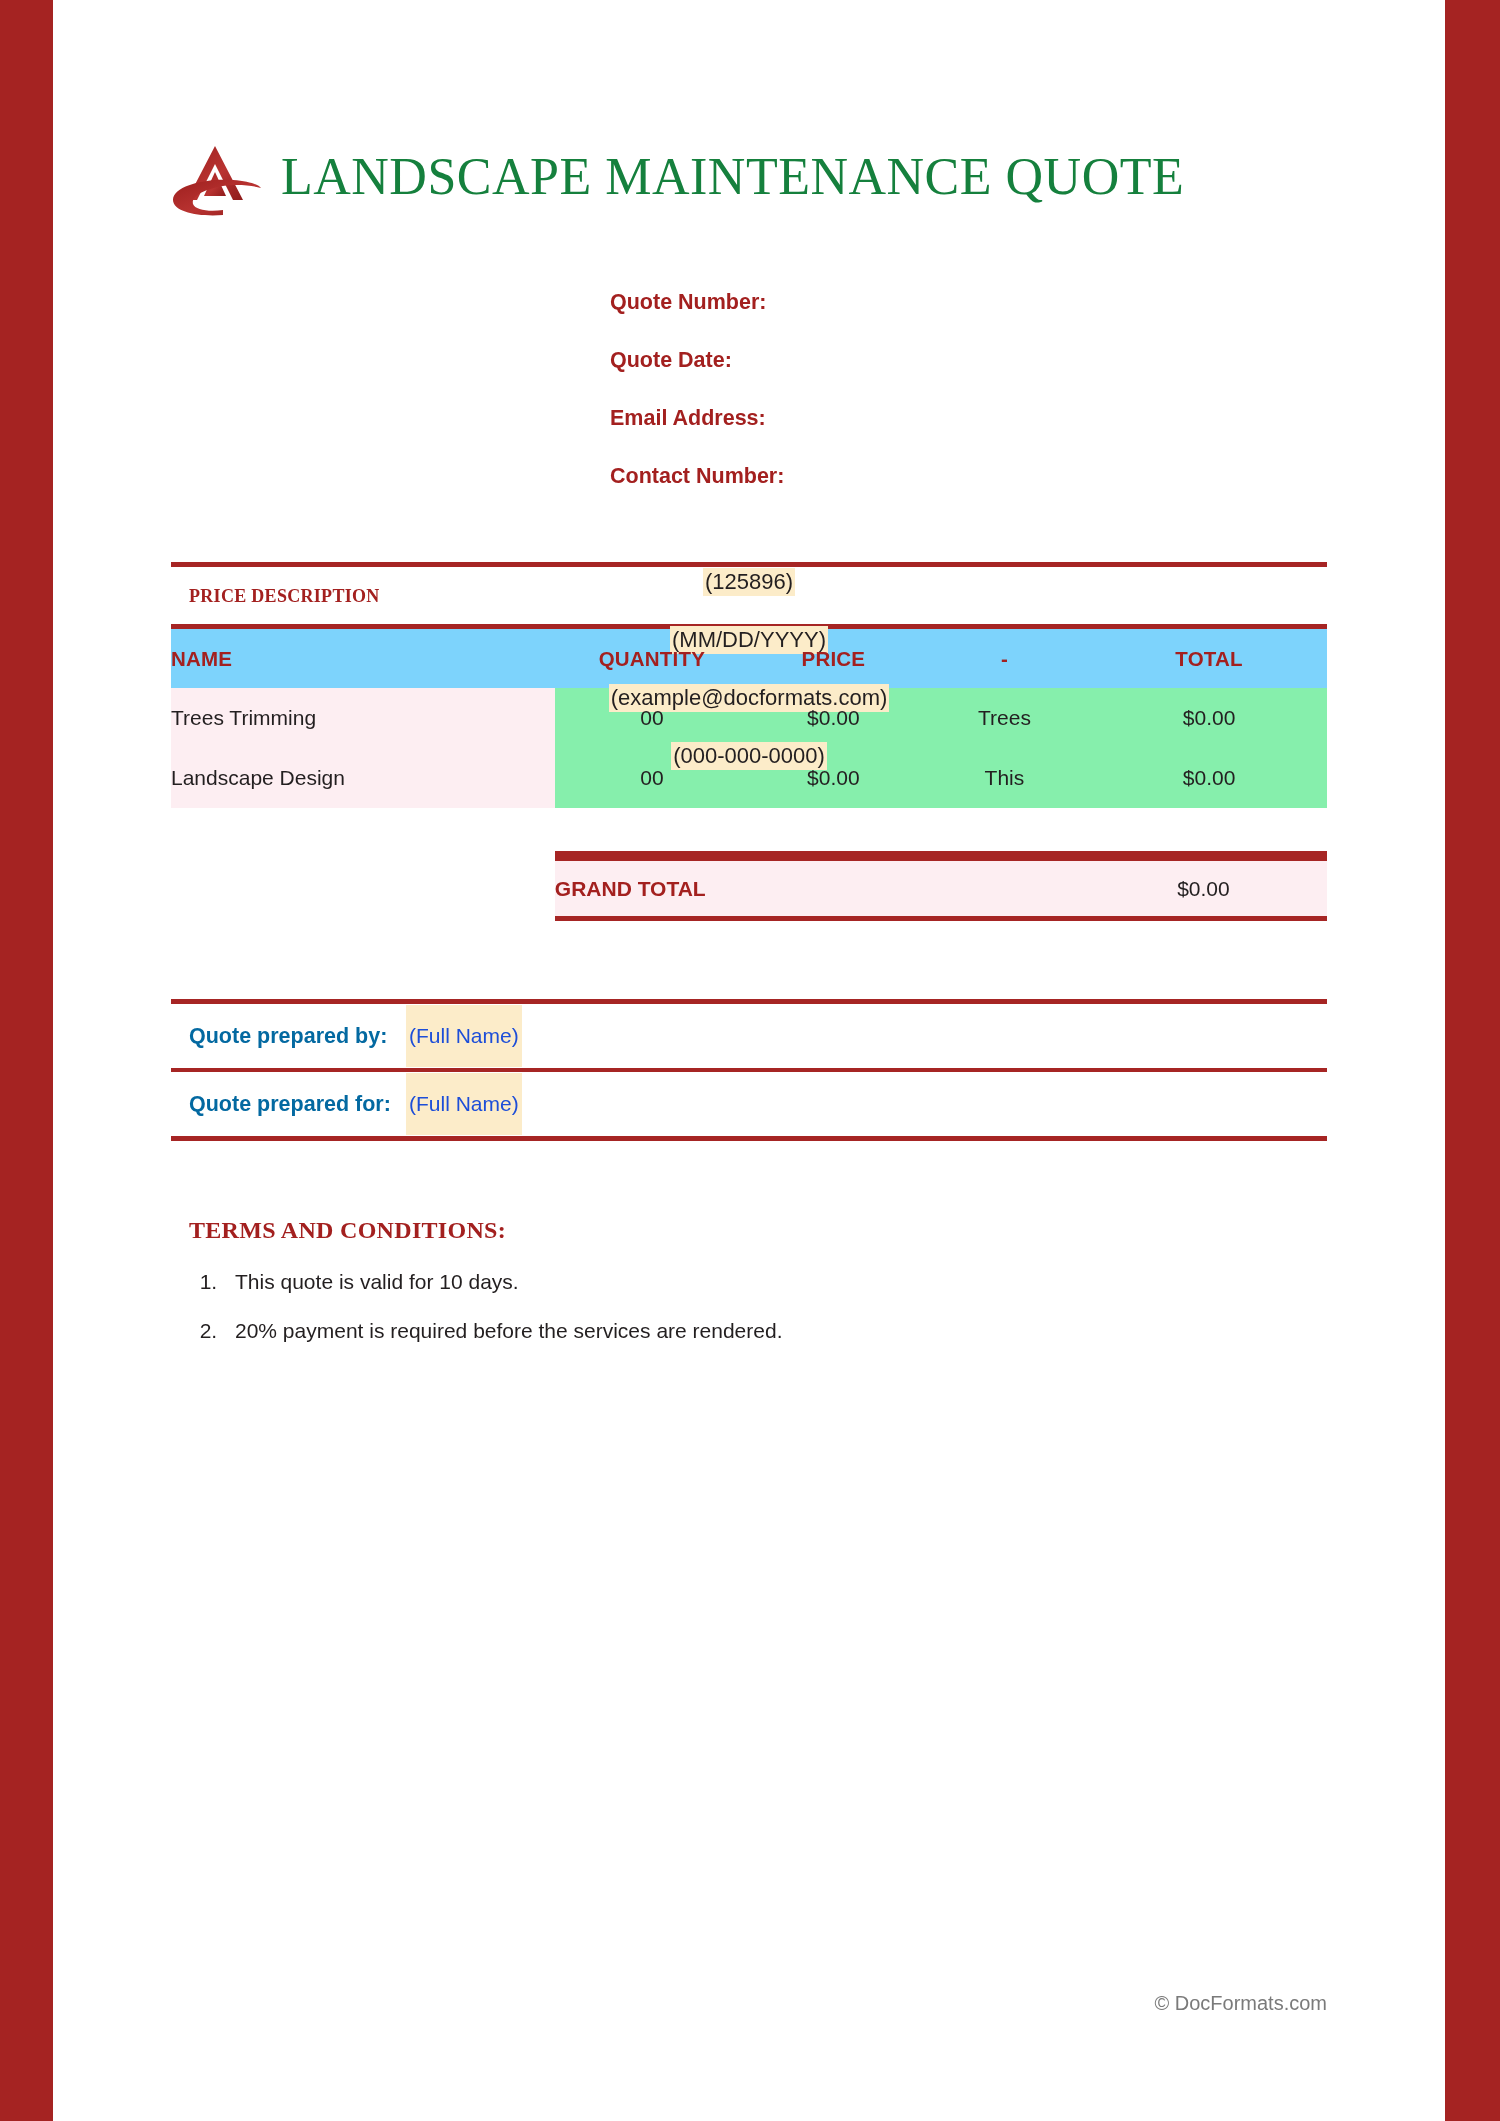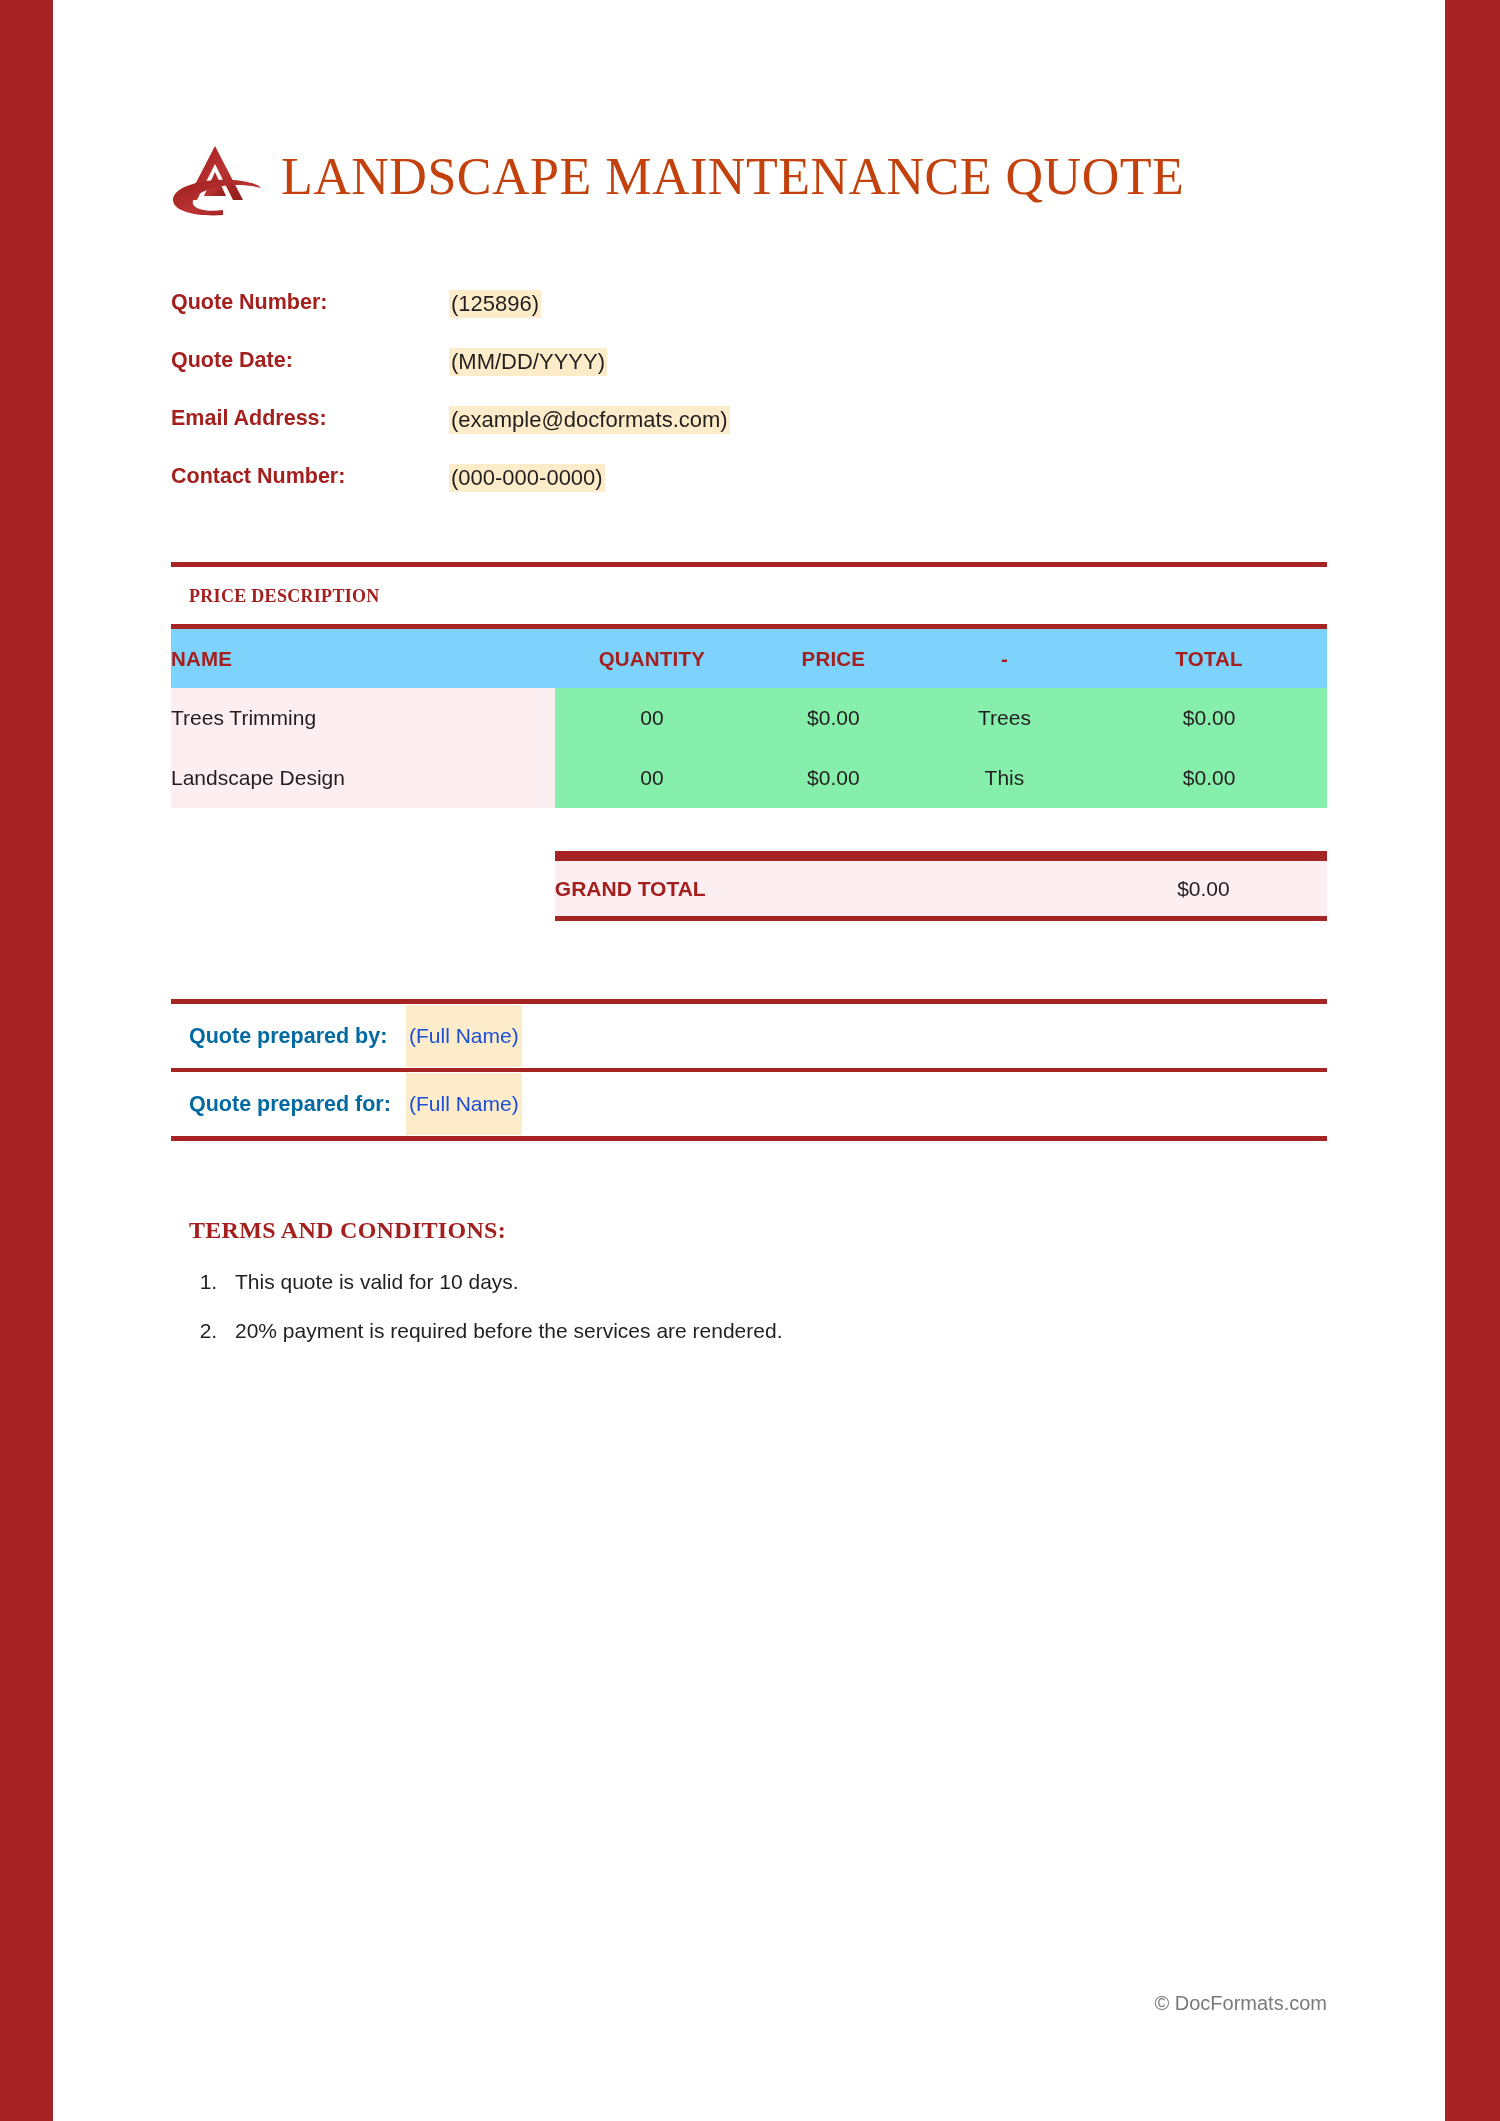--- a/index.html
+++ b/index.html
@@ -48,34 +48,35 @@
   .brand-logo {
     width: 92px;
     height: 78px;
     flex: 0 0 auto;
     display: block;
   }
   .doc-title {
     font-family: "Liberation Serif", serif;
     font-size: 52px;
     font-weight: 400;
-    color: #c2410c;
+    color: #15803d;
     letter-spacing: 0.5px;
     line-height: 1;
     white-space: nowrap;
   }
 
   
   .meta-block {
     margin-top: 74px;
   }
   .meta-row {
     display: flex;
-    align-items: flex-start;
+    align-items: center;
     height: 58px;
+    flex-direction: column;
   }
   .meta-label {
     width: 278px;
     flex: 0 0 278px;
     font-size: 21.5px;
     font-weight: bold;
     color: #a3201f;
   }
   .meta-value {
     font-size: 22px;

